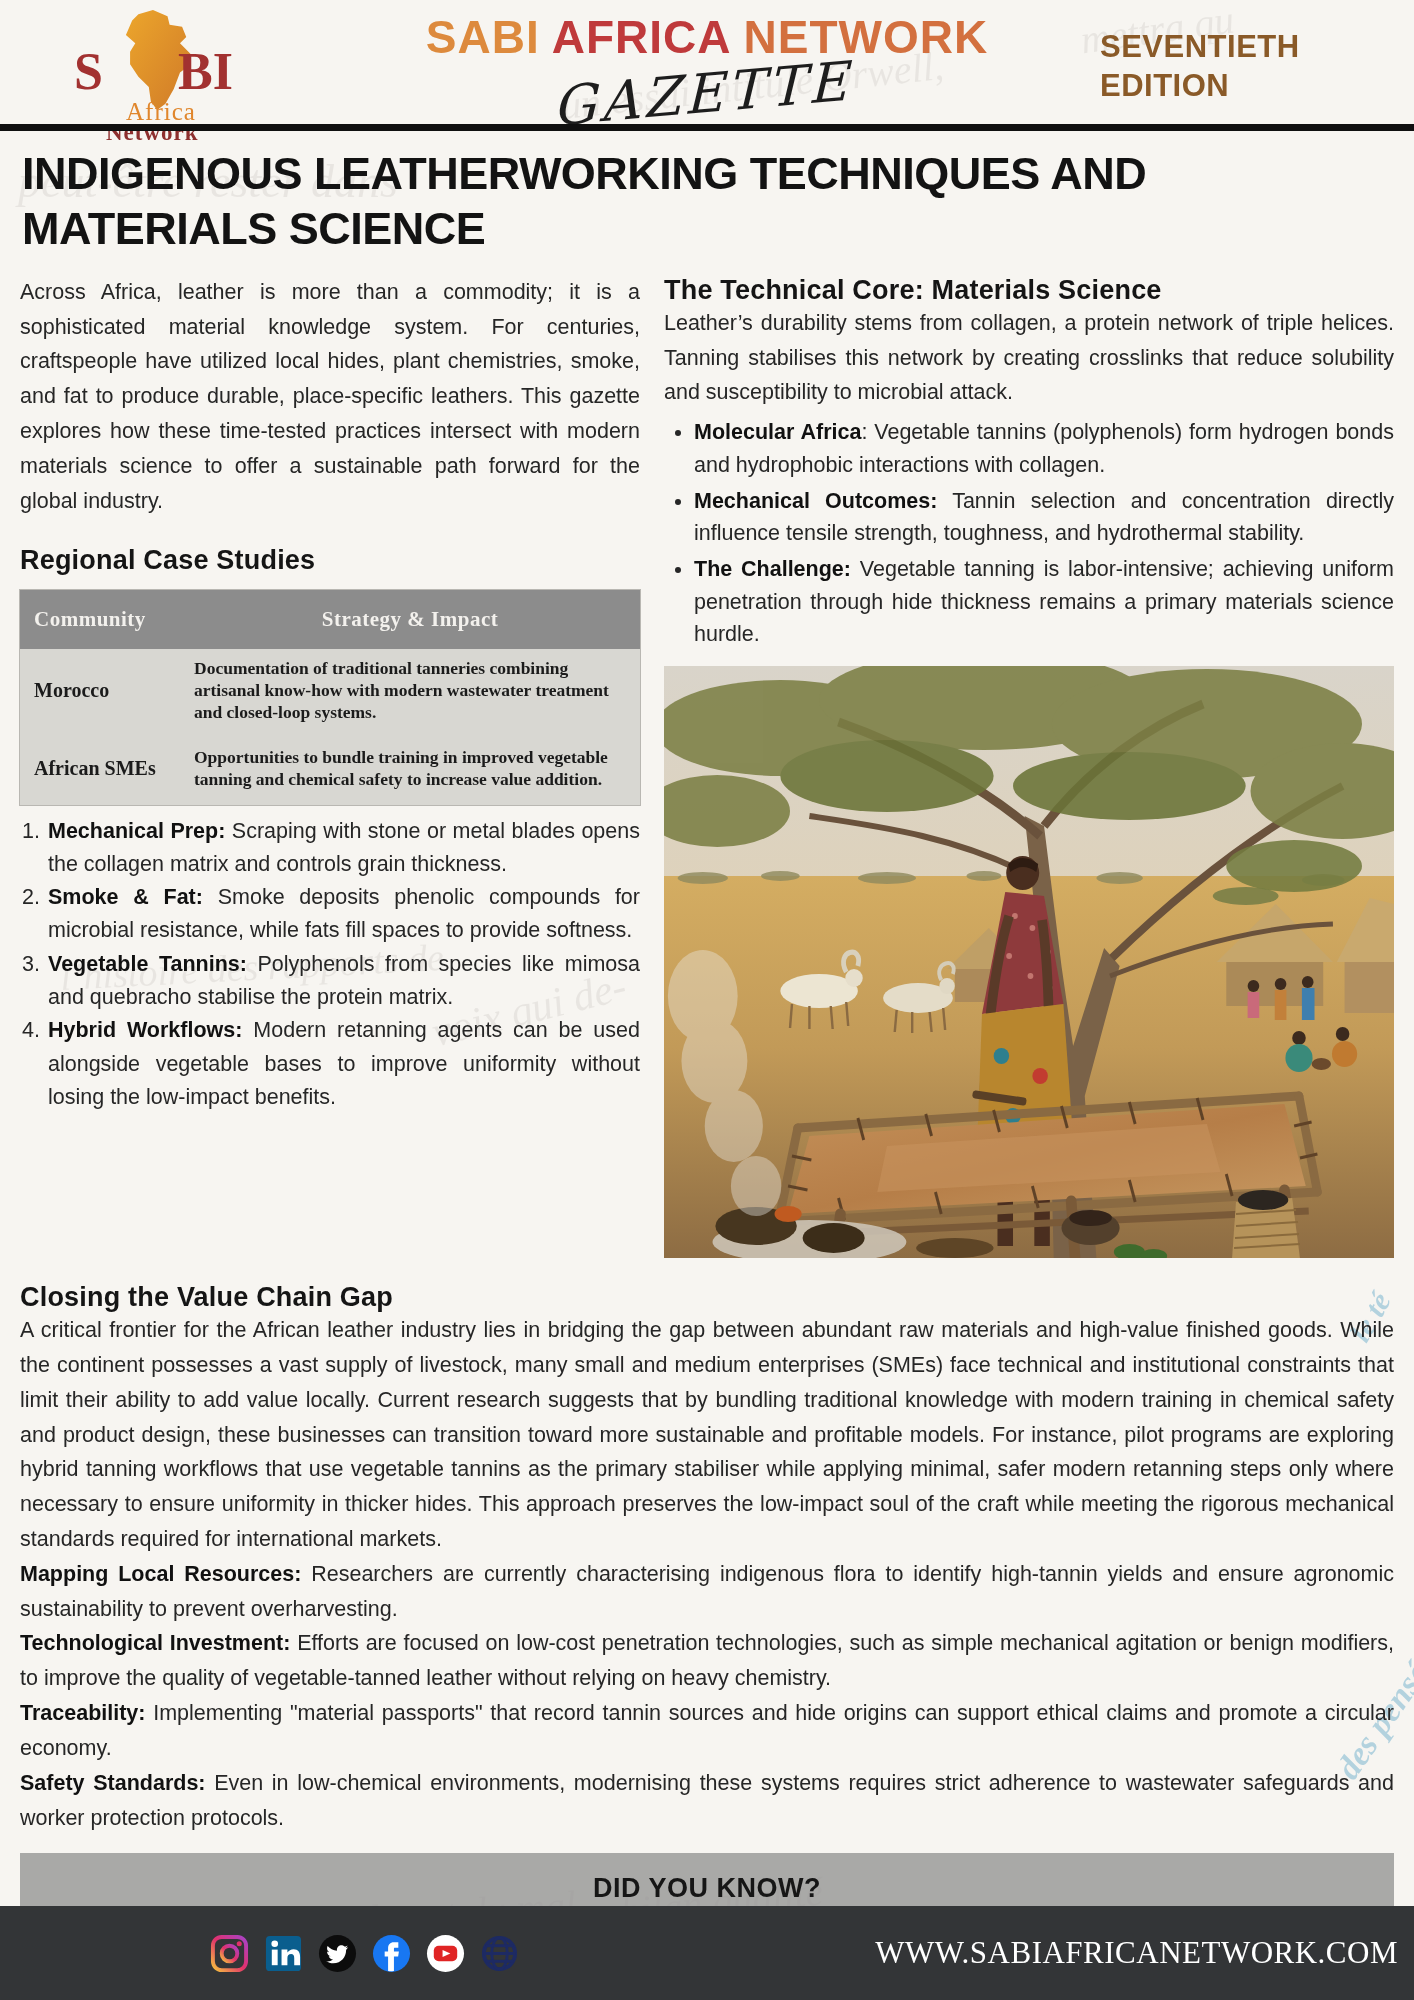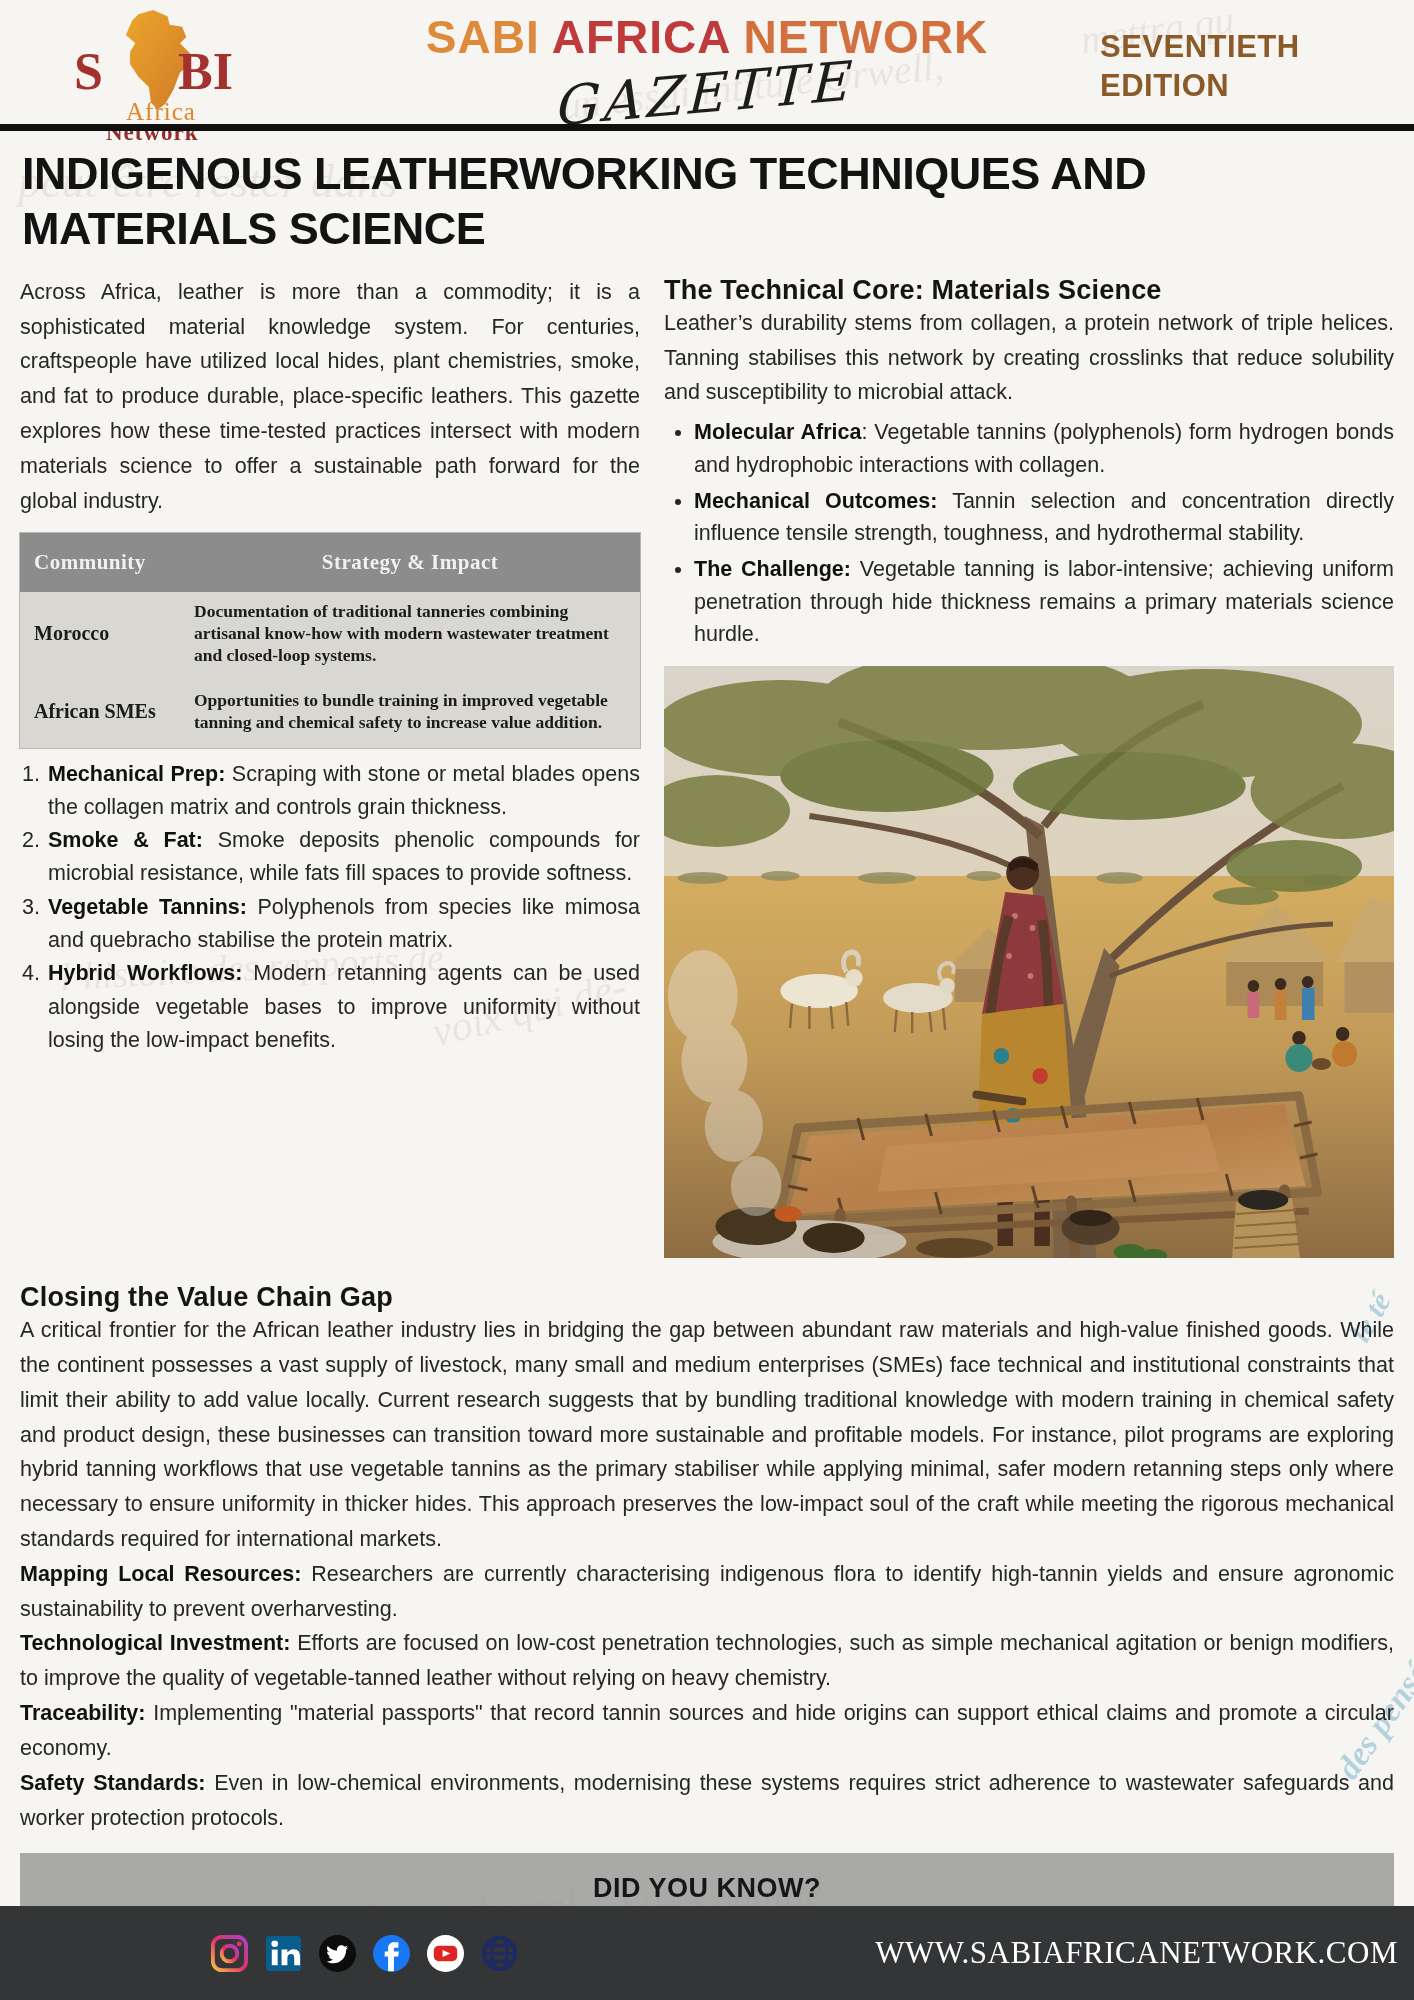--- a/index.html
+++ b/index.html
@@ -129,20 +129,21 @@
   <div class="edition">SEVENTIETH EDITION</div>
 </div>
 <div class="rule"></div>
 
 <h1 class="headline">INDIGENOUS LEATHERWORKING TECHNIQUES AND MATERIALS SCIENCE</h1>
 
 <div class="cols">
   <div class="col-left">
     <p class="body">Across Africa, leather is more than a commodity; it is a sophisticated material knowledge system. For centuries, craftspeople have utilized local hides, plant chemistries, smoke, and fat to produce durable, place-specific leathers. This gazette explores how these time-tested practices intersect with modern materials science to offer a sustainable path forward for the global industry.</p>
 
+    <h2 class="sec">Regional Case Studies</h2>
     <table class="cases">
       <thead>
         <tr>
           <th>Community</th>
           <th>Strategy &amp; Impact</th>
         </tr>
       </thead>
       <tbody>
         <tr>
           <td class="community">Morocco</td>

